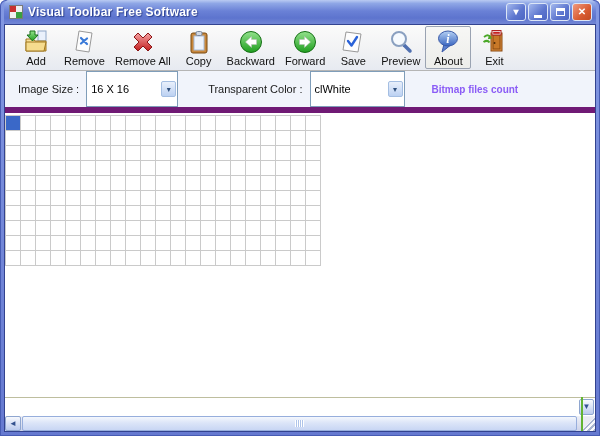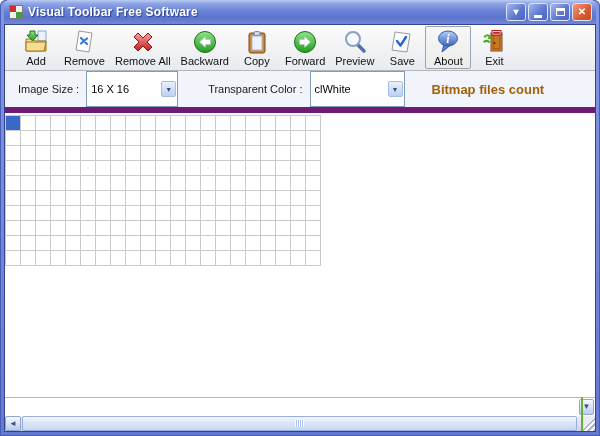--- a/index.html
+++ b/index.html
@@ -49,21 +49,21 @@
   .controls-row { flex:0 0 27px; background:#F1F4FB; border-bottom:6px solid #701a75;
     display:flex; align-items:center; padding-left:13px; font-size:11px; color:#1A1A1A; }
   .combo { height:36px; border:1px solid #7F9DB9; background:#fff; display:flex;
     align-items:center; margin-left:7px; }
   .combo-size { width:92px; } .combo-color { width:95px; }
   .combo-value { flex:1; padding-left:4px; font-size:11px; color:#000; white-space:nowrap; overflow:hidden; }
   .combo-arrow { width:15px; height:16px; margin:1px; border-radius:2px;
     background:linear-gradient(180deg,#E9F0FB,#BCD1F2); border:1px solid #A4BEE2;
     display:flex; align-items:center; justify-content:center; font-size:8px; color:#2F507E; }
   .lbl-2 { margin-left:30px; }
-  .bitmap-count { margin-left:27px; color:#a16207; font-weight:bold; font-size:13px; }
+  .bitmap-count { margin-left:27px; color:#8b5cf6; font-weight:bold; font-size:10px; }
 
   
   .main-area { flex:1 1 auto; position:relative; background:#fff;
     border-bottom:1px solid #BEBE9E; overflow:hidden; }
   .grid { position:absolute; left:0; top:2px; display:grid;
     grid-template-columns:repeat(21,15px); grid-auto-rows:15px;
     border-top:1px solid #CACACA; border-left:1px solid #CACACA; }
   .cell { border-right:1px solid #CACACA; border-bottom:1px solid #CACACA; background:#fff; }
   .cell.selected { background:#3A68C8; }
 
@@ -160,57 +160,57 @@
 
       <div class="tool-btn">
         <svg width="26" height="26" viewBox="0 0 26 26">
           <path d="M4 8 L8 4 L13 9 L18 4 L22 8 L17 13 L22 18 L18 22 L13 17 L8 22 L4 18 L9 13 Z" fill="url(#gRed)" stroke="#8B1515"></path>
         </svg>
         <span class="tool-label">Remove All</span>
       </div>
 
       <div class="tool-btn">
         <svg width="26" height="26" viewBox="0 0 26 26">
-          <circle cx="13" cy="13" r="10.5" fill="url(#gGreen)" stroke="#157015"></circle>
-          <path d="M7.5 13 L13.5 7.5 V10.5 H18.5 V15.5 H13.5 V18.5 Z" fill="#FFF" stroke="#BBB" stroke-width="0.5"></path>
-        </svg>
-        <span class="tool-label">Backward</span>
-      </div>
-
-      <div class="tool-btn">
-        <svg width="26" height="26" viewBox="0 0 26 26">
           <rect x="5" y="4" width="16" height="20" rx="2" fill="#C8883C" stroke="#7A4A12"></rect>
           <rect x="8" y="7" width="10" height="14" fill="#EDF3FC" stroke="#A8BCD8"></rect>
           <rect x="10" y="2.5" width="6" height="4" rx="1.5" fill="#D0D8E4" stroke="#7888A0"></rect>
         </svg>
         <span class="tool-label">Copy</span>
       </div>
 
       <div class="tool-btn">
         <svg width="26" height="26" viewBox="0 0 26 26">
           <circle cx="13" cy="13" r="10.5" fill="url(#gGreen)" stroke="#157015"></circle>
+          <path d="M7.5 13 L13.5 7.5 V10.5 H18.5 V15.5 H13.5 V18.5 Z" fill="#FFF" stroke="#BBB" stroke-width="0.5"></path>
+        </svg>
+        <span class="tool-label">Backward</span>
+      </div>
+
+      <div class="tool-btn">
+        <svg width="26" height="26" viewBox="0 0 26 26">
+          <circle cx="13" cy="13" r="10.5" fill="url(#gGreen)" stroke="#157015"></circle>
           <path d="M18.5 13 L12.5 7.5 V10.5 H7.5 V15.5 H12.5 V18.5 Z" fill="#FFF" stroke="#BBB" stroke-width="0.5"></path>
         </svg>
         <span class="tool-label">Forward</span>
+      </div>
+
+      <div class="tool-btn">
+        <svg width="26" height="26" viewBox="0 0 26 26">
+          <path d="M6 3 L21 5 L18 23 L3 21 Z" fill="#FDFDFD" stroke="#999"></path>
+          <path d="M8 12 l3.5 4.5 L17 8" stroke="#2A62D8" stroke-width="2.4" fill="none" stroke-linecap="round" stroke-linejoin="round"></path>
+        </svg>
+        <span class="tool-label">Save</span>
       </div>
 
       <div class="tool-btn">
         <svg width="26" height="26" viewBox="0 0 26 26">
           <line x1="16" y1="16" x2="22" y2="22" stroke="#5070B0" stroke-width="3.5" stroke-linecap="round"></line>
           <circle cx="11" cy="10" r="7" fill="#F6FAFE" stroke="#8AA0C0" stroke-width="2"></circle>
         </svg>
         <span class="tool-label">Preview</span>
-      </div>
-
-      <div class="tool-btn">
-        <svg width="26" height="26" viewBox="0 0 26 26">
-          <path d="M6 3 L21 5 L18 23 L3 21 Z" fill="#FDFDFD" stroke="#999"></path>
-          <path d="M8 12 l3.5 4.5 L17 8" stroke="#2A62D8" stroke-width="2.4" fill="none" stroke-linecap="round" stroke-linejoin="round"></path>
-        </svg>
-        <span class="tool-label">Save</span>
       </div>
 
       <div class="tool-btn active">
         <svg width="26" height="26" viewBox="0 0 26 26">
           <path d="M9 15 L7 23 L17 15 Z" fill="#5A80D0" stroke="#3A5AA8"></path>
           <ellipse cx="13" cy="9.5" rx="9.5" ry="7.5" fill="url(#gBlue)" stroke="#3A5AA8"></ellipse>
           <text x="13" y="13.5" text-anchor="middle" font-family="Liberation Serif, serif" font-size="12" font-weight="bold" font-style="italic" fill="#FFF">i</text>
         </svg>
         <span class="tool-label">About</span>
       </div>

